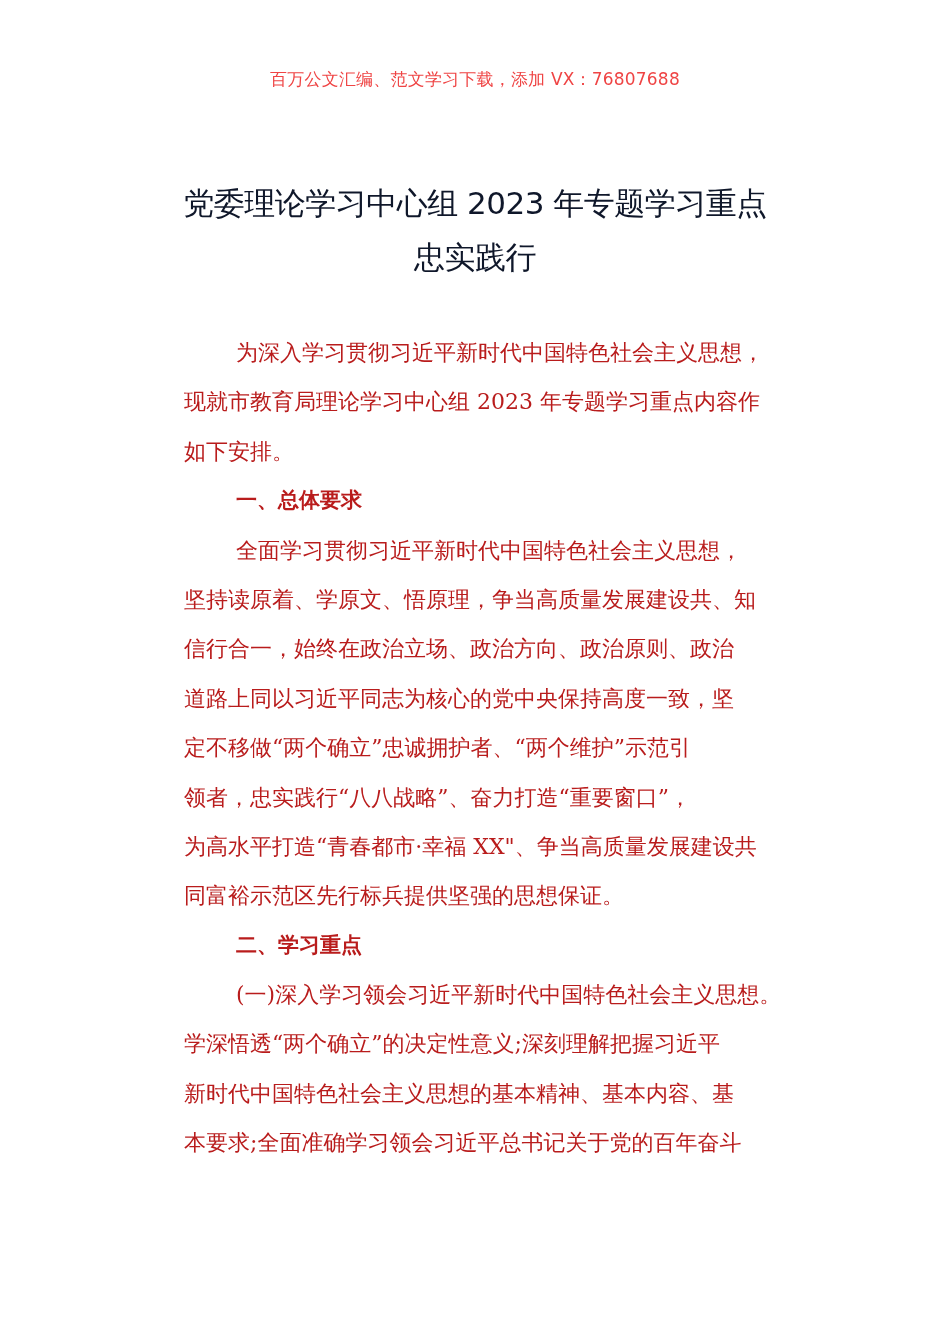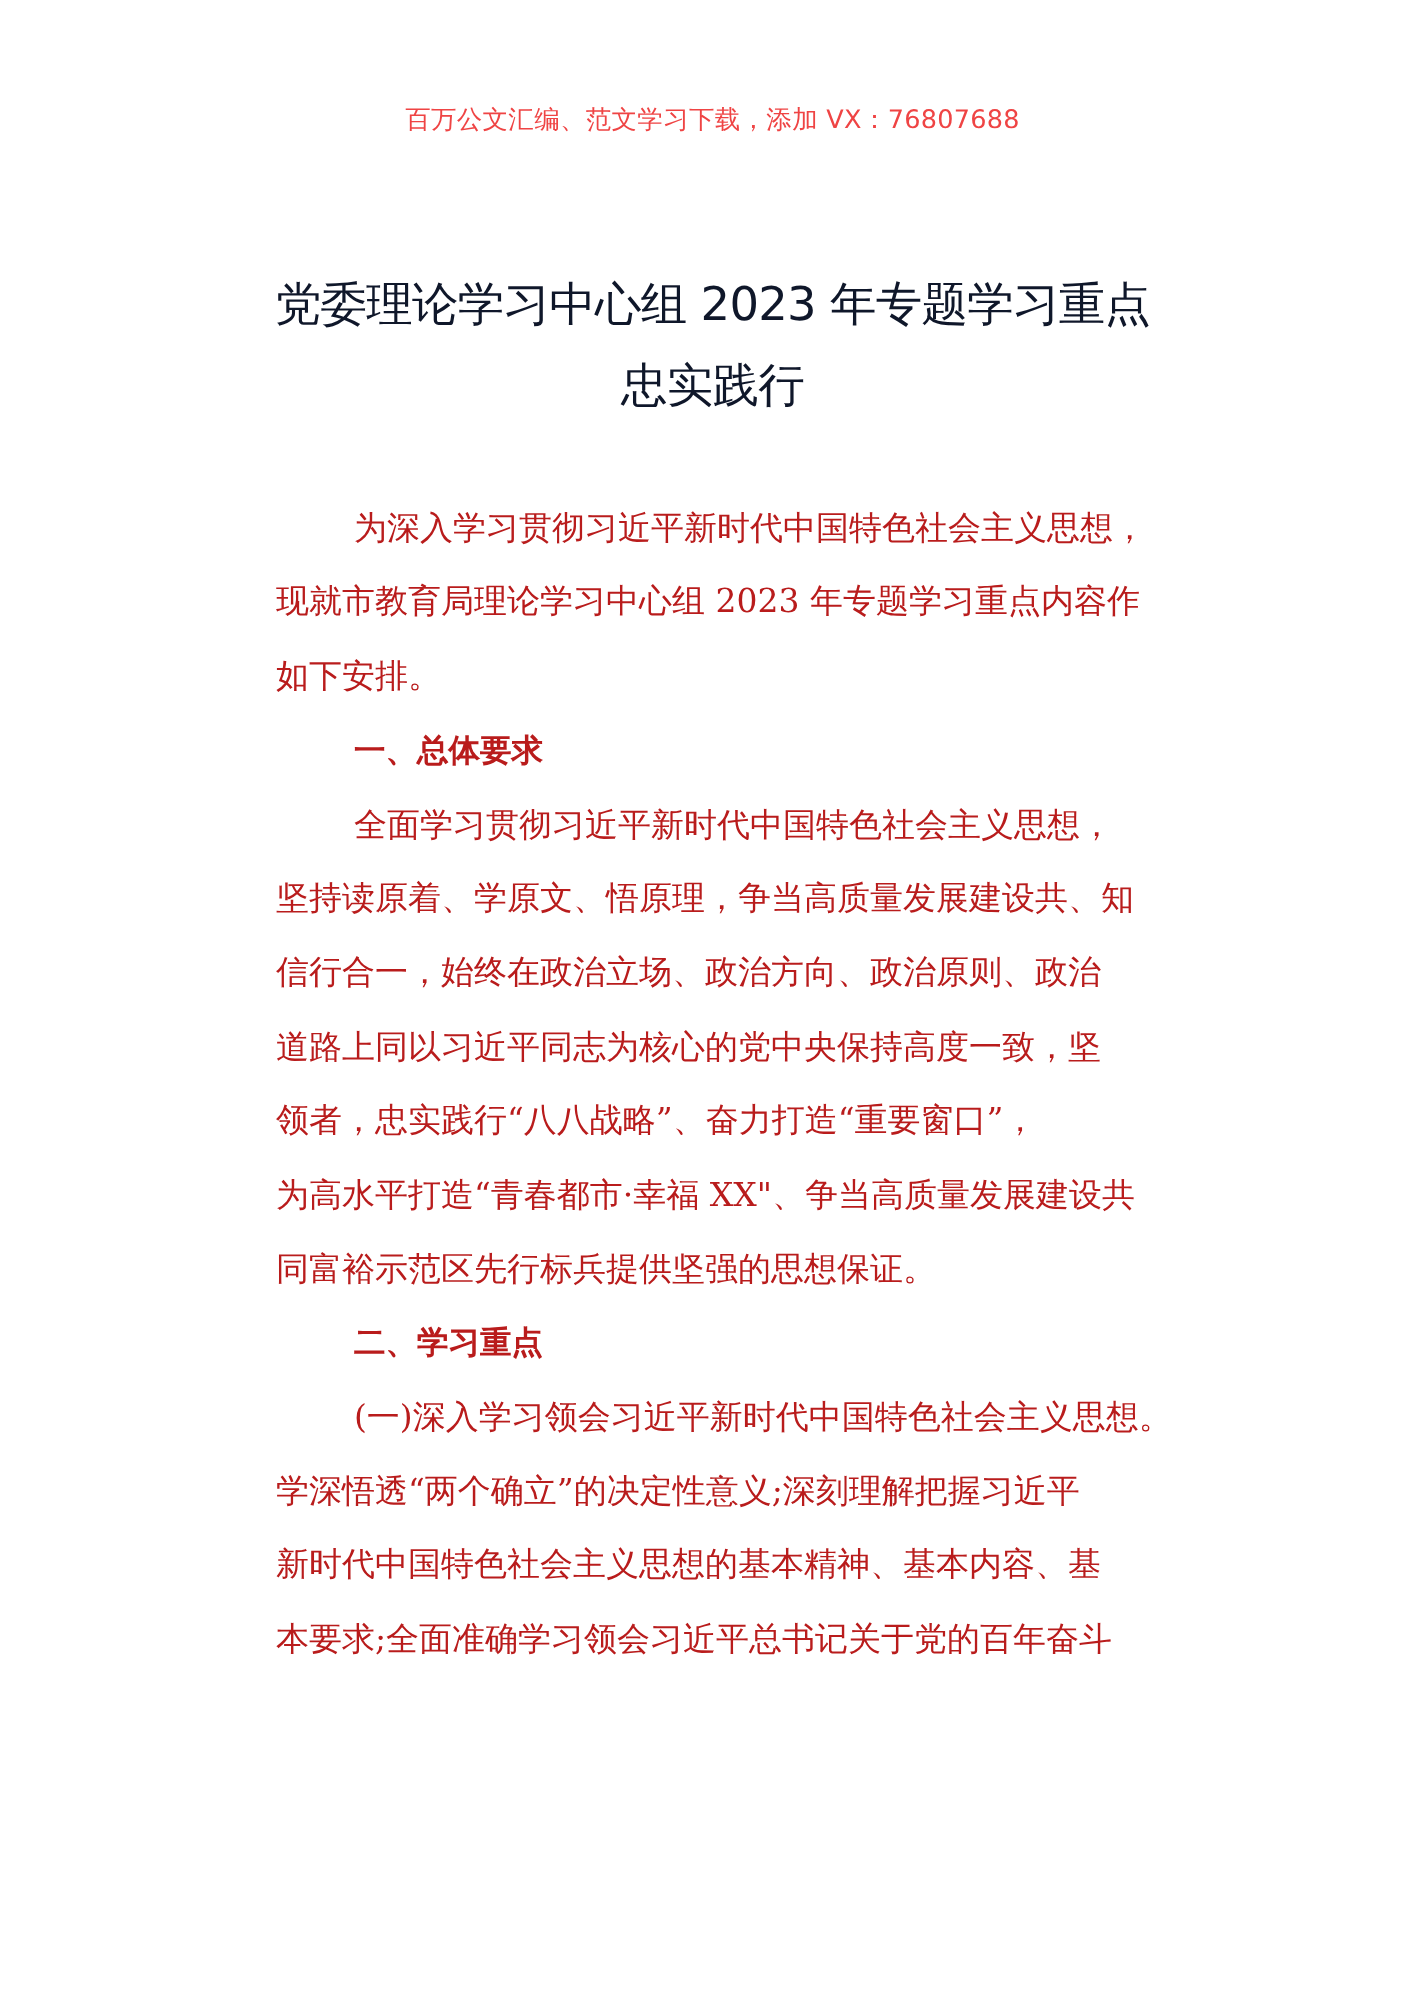--- a/index.html
+++ b/index.html
@@ -86,20 +86,21 @@
       <span class="line">现就市教育局理论学习中心组 2023 年专题学习重点内容作</span>
       <span class="line">如下安排。</span>
     </div>
 
     <span class="line heading">一、总体要求</span>
     <div>
       <span class="line indent">全面学习贯彻习近平新时代中国特色社会主义思想，</span>
       <span class="line">坚持读原着、学原文、悟原理，争当高质量发展建设共、知</span>
       <span class="line">信行合一，始终在政治立场、政治方向、政治原则、政治</span>
       <span class="line">道路上同以习近平同志为核心的党中央保持高度一致，坚</span>
+      <span class="line">定不移做“两个确立”忠诚拥护者、“两个维护”示范引</span>
       <span class="line">领者，忠实践行“八八战略”、奋力打造“重要窗口”，</span>
       <span class="line">为高水平打造“青春都市·幸福 XX"、争当高质量发展建设共</span>
       <span class="line">同富裕示范区先行标兵提供坚强的思想保证。</span>
     </div>
 
     <span class="line heading">二、学习重点</span>
     <div>
       <span class="line indent">(一)深入学习领会习近平新时代中国特色社会主义思想。</span>
       <span class="line">学深悟透“两个确立”的决定性意义;深刻理解把握习近平</span>
       <span class="line">新时代中国特色社会主义思想的基本精神、基本内容、基</span>

